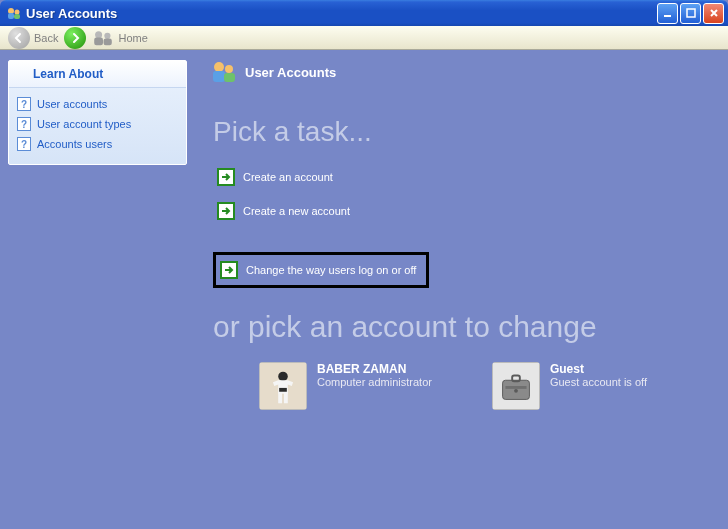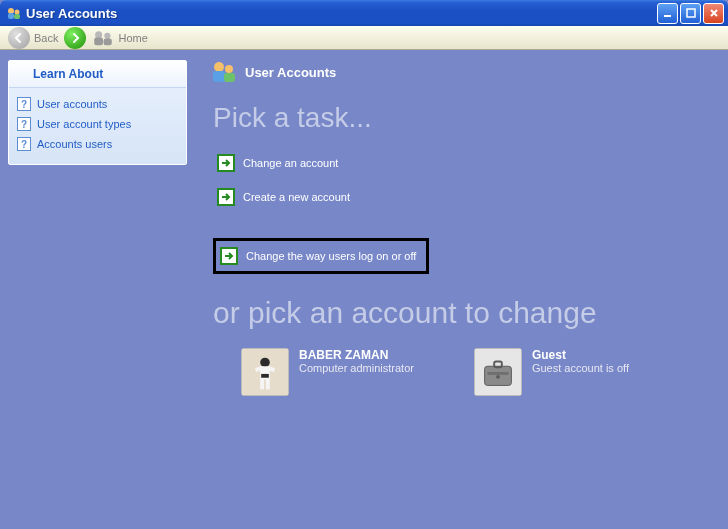--- a/index.html
+++ b/index.html
@@ -145,21 +145,21 @@
     width: 28px; height: 28px;
   }
   .main-header-title {
     font-weight: bold;
     font-size: 13px;
   }
   .headline {
     font-size: 28px;
     color: #c4cce7;
     font-family: "Franklin Gothic Medium", Arial, sans-serif;
-    margin: 2px 0 12px 6px;
+    margin: 16px 0 12px 6px;
   }
   .task-list {
     margin-left: 6px;
   }
   .task-item {
     display: flex;
     align-items: center;
     gap: 8px;
     padding: 8px 4px;
     cursor: pointer;
@@ -180,21 +180,21 @@
   }
   .headline2 {
     font-size: 30px;
     color: #c4cce7;
     font-family: Liberation Sans, sans-serif;
     margin: 22px 0 18px 6px;
   }
   .accounts {
     display: flex;
     gap: 60px;
-    margin-left: 34px;
+    margin-left: 52px;
   }
   .account {
     display: flex;
     gap: 10px;
     cursor: pointer;
     align-items: flex-start;
   }
   .account-pic {
     width: 48px; height: 48px;
     border: 1px solid #bbb;
@@ -306,21 +306,21 @@
 
     <div class="headline">Pick a task...</div>
 
     <div class="task-list">
       <div class="task-item">
         <span class="arrow-sq">
           <svg width="12" height="12" viewBox="0 0 12 12">
               <path d="M2 6 H9 M6 3 L9 6 L6 9" stroke="#258b21" stroke-width="2" fill="none"></path>
             </svg>
         </span>
-        <span>Change an account</span>
+        <span>Create an account</span>
       </div>
       <div class="task-item">
         <span class="arrow-sq">
           <svg width="12" height="12" viewBox="0 0 12 12">
               <path d="M2 6 H9 M6 3 L9 6 L6 9" stroke="#258b21" stroke-width="2" fill="none"></path>
             </svg>
         </span>
         <span>Create a new account</span>
       </div>
       <div class="task-item highlighted">

